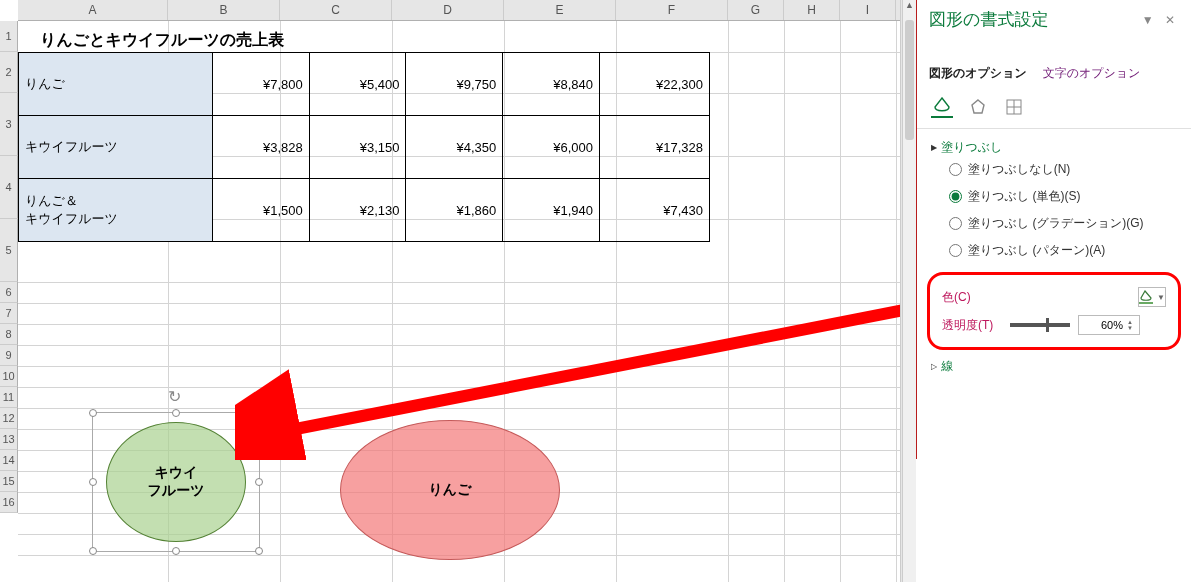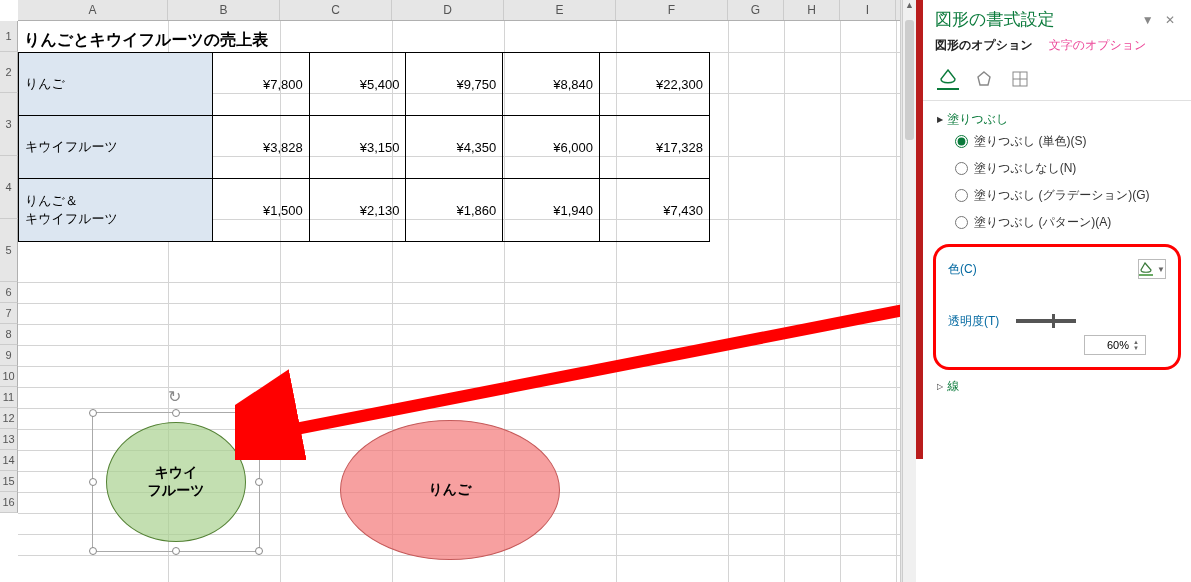--- a/index.html
+++ b/index.html
@@ -27,40 +27,40 @@
   .handle { position: absolute; width: 8px; height: 8px; background: #fff; border: 1px solid #888; border-radius: 50%; margin: -4px; }
   .rot-handle { position: absolute; left: 50%; top: -26px; margin-left: -8px; color: #888; font-size: 16px; }
 
   .arrow { position: absolute; pointer-events: none; }
 
   .vsplit { position: absolute; left: 900px; top: 0; bottom: 0; width: 3px; background: #e6e6e6; border-left: 1px solid #ccc; border-right: 1px solid #ccc; }
   .scroll-right { position: absolute; left: 903px; top: 0; bottom: 0; width: 13px; background: #f0f0f0; }
   .scroll-right .thumb { position: absolute; left: 2px; right: 2px; top: 20px; height: 120px; background: #cdcdcd; border-radius: 3px; }
   .scroll-arrow { font-size: 9px; color: #666; text-align: center; }
 
-  .panel { width: 275px; height: 459px; border-left: 7px solid #b91c1c; background: #fff; display: flex; flex-direction: column; font-size: 12px; }
+  .panel { width: 275px; height: 459px; border-left: 1px solid #b91c1c; background: #fff; display: flex; flex-direction: column; font-size: 12px; }
   .panel-head { display: flex; align-items: center; padding: 8px 12px 4px; }
   .panel-title { color: #0a7a3b; font-size: 17px; flex: 1; white-space: nowrap; }
   .panel-controls span { color: #888; font-size: 12px; padding: 0 4px; cursor: pointer; }
-  .opt-tabs { display: flex; gap: 16px; padding: 0 12px 6px; }
-  .opt-tab { font-size: 12px; color: #ec4899; padding: 2px 0; cursor: pointer; }
+  .opt-tabs { display: flex; gap: 16px; padding: 0 12px 6px; margin-top: 28px; }
+  .opt-tab { font-size: 12px; color: #701a75; padding: 2px 0; cursor: pointer; }
   .opt-tab.active { font-weight: bold; color: #222; }
   .icon-row { display: flex; gap: 14px; padding: 6px 14px 10px; border-bottom: 1px solid #e0e0e0; margin-bottom: 6px;}
   .icon-row .icn { width: 22px; height: 22px; display: flex; align-items: center; justify-content: center; cursor: pointer; }
   .sect { padding: 4px 14px; }
   .sect-hdr { color: #0a7a3b; font-size: 12px; cursor: pointer; display: flex; align-items: center; gap: 4px;}
   .sect-hdr .tri { font-size: 8px; color: #333; }
   .radio-row { display: flex; align-items: center; gap: 6px; padding: 5px 4px 5px 18px; font-size: 12px; color: #333; cursor: pointer;}
   .radio-row input { margin: 0; accent-color: #0a7a3b;}
   .callout { border: 3px solid #ff0000; border-radius: 16px; margin: 4px 10px; padding: 8px 6px; }
   .prop-row { display: flex; align-items: center; padding: 4px 6px; font-size: 12px;}
-  .prop-label { flex: 0 0 68px; color: #0369a1; }
+  .prop-label { flex: 0 0 68px; color: #be185d; }
   .slider { flex: 0 0 60px; height: 4px; background: #555; position: relative; margin-right: 8px;}
   .slider .thumb { position: absolute; width: 3px; height: 14px; top: -5px; left: 60%; background: #555;}
-  .spinner { display: flex; align-items: center; border: 1px solid #bbb; height: 20px; margin-top: 48px; }
+  .spinner { display: flex; align-items: center; border: 1px solid #bbb; height: 20px; }
   .spinner input { border: 0; width: 48px; font-size: 11px; text-align: right; padding: 0 4px; outline: none;}
   .spinner .arrows { width: 12px; display: flex; flex-direction: column; font-size: 6px; color: #666;}
   .color-btn { width: 28px; height: 20px; border: 1px solid #bbb; display: flex; align-items: center; justify-content: center; cursor: pointer; margin-left: auto;}
 </style>
 </head>
 <body>
 
 <div class="sheet-area">
 
   <div class="col-headers">
@@ -117,21 +117,21 @@
       <div class="g-h" style="top:387px"></div>
       <div class="g-h" style="top:408px"></div>
     <div class="g-h" style="top:429px"></div>
       <div class="g-h" style="top:450px"></div>
       <div class="g-h" style="top:471px"></div>
     <div class="g-h" style="top:492px"></div>
       <div class="g-h" style="top:513px"></div>
       <div class="g-h" style="top:534px"></div>
   </div>
 
-  <div class="title" style="left:24px; top:30px;font-family:Liberation Mono, monospace;">りんごとキウイフルーツの売上表</div>
+  <div class="title" style="left:40px; top:30px;font-family:Liberation Mono, monospace;">りんごとキウイフルーツの売上表</div>
 
   <table class="salestbl" style="left:18px; top:52px; width:692px;">
     <tbody>
     <tr style="height:63px">
       <td class="hdr" style="text-align:left">りんご</td>
       <td class="val">¥7,800</td>
       <td class="val">¥5,400</td>
       <td class="val">¥9,750</td>
       <td class="val">¥8,840</td>
       <td class="val">¥22,300</td>
@@ -220,26 +220,26 @@
         </svg>
     </div>
   </div>
 
   <div class="sect">
     <div class="sect-hdr">
       <span class="tri">▶</span>
       <span>塗りつぶし</span>
     </div>
     <label class="radio-row">
+      <input type="radio" name="fill" style="">
+        <span>塗りつぶしなし(N)</span>
+      </label>
+    <label class="radio-row">
       <input type="radio" name="fill" checked="" style="">
         <span>塗りつぶし (単色)(S)</span>
-      </label>
-    <label class="radio-row">
-      <input type="radio" name="fill" style="">
-        <span>塗りつぶしなし(N)</span>
       </label>
     <label class="radio-row">
       <input type="radio" name="fill" style="">
         <span>塗りつぶし (グラデーション)(G)</span>
       </label>
     <label class="radio-row">
       <input type="radio" name="fill" style="">
         <span>塗りつぶし (パターン)(A)</span>
       </label>
   </div>

